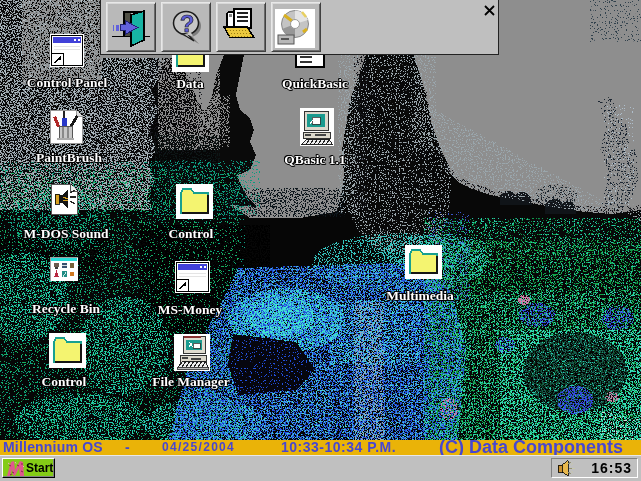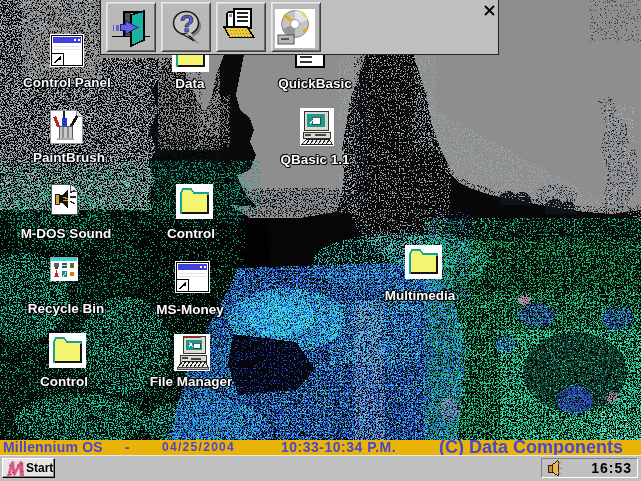--- a/index.html
+++ b/index.html
@@ -1,23 +1,23 @@
 <!DOCTYPE html>
 <html><head><meta charset="utf-8"><style>
 html,body{margin:0;padding:0}
 #screen{position:relative;width:641px;height:481px;overflow:hidden;background:#000;font-family:"Liberation Sans",sans-serif}
-.lbl{position:absolute;font-family:Liberation Sans, sans-serif;font-weight:bold;font-size:13.5px;line-height:11px;color:#fff;white-space:nowrap;transform:translateX(-50%);text-shadow:1px 0 #000,-1px 0 #000,0 1px #000,0 -1px #000,1px 1px #000,-1px -1px #000}
+.lbl{position:absolute;font-family:Liberation Serif, serif;font-weight:bold;font-size:13.5px;line-height:11px;color:#fff;white-space:nowrap;transform:translateX(-50%);text-shadow:1px 0 #000,-1px 0 #000,0 1px #000,0 -1px #000,1px 1px #000,-1px -1px #000}
 .ico{position:absolute}
 #toolbar{position:absolute;left:100px;top:0;width:399px;height:55px;background:#bfbfbf;border-left:1px solid #222;border-right:1px solid #222;border-bottom:1px solid #222;box-sizing:border-box}
 .tbtn{position:absolute;top:2px;width:50px;height:50px;background:#b9b9b9;border-top:1px solid #e8e8e8;border-left:1px solid #e8e8e8;border-right:1px solid #404040;border-bottom:1px solid #404040;box-sizing:border-box;box-shadow:inset 1px 1px 0 #d8d8d8, inset -1px -1px 0 #6a6a6a}
 #statusbar{position:absolute;left:0;top:440px;width:641px;height:15px;background:#eab308;color:#4747d0;font-weight:bold;font-size:13px;line-height:15px}
 #statusbar span{position:absolute;top:0}
 #taskbar{position:absolute;left:0;top:455px;width:641px;height:26px;background:#c0c0c0;border-top:1px solid #e8e8e8}
-#startbtn{position:absolute;left:2px;top:2px;width:53px;height:20px;background:#e5e5e5;border-top:1px solid #fff;border-left:1px solid #fff;border-right:1px solid #000;border-bottom:1px solid #000;box-sizing:border-box;box-shadow:inset -1px -1px 0 #808080}
-#tray{position:absolute;right:3px;top:2px;width:97px;height:20px;border-top:1px solid #808080;border-left:1px solid #808080;border-right:1px solid #fff;border-bottom:1px solid #fff;box-sizing:border-box}
+#startbtn{position:absolute;left:2px;top:2px;width:53px;height:20px;background:#84cc16;border-top:1px solid #fff;border-left:1px solid #fff;border-right:1px solid #000;border-bottom:1px solid #000;box-sizing:border-box;box-shadow:inset -1px -1px 0 #808080}
+#tray{position:absolute;right:3px;top:2px;width:87px;height:20px;border-top:1px solid #808080;border-left:1px solid #808080;border-right:1px solid #fff;border-bottom:1px solid #fff;box-sizing:border-box}
 </style></head>
 <body>
 <div id="screen">
 
 <svg id="bg" width="641" height="441" style="position:absolute;left:0;top:0" shape-rendering="crispEdges">
 <defs>
 <filter id="n0" x="-5%" y="-5%" width="110%" height="110%">
           <feTurbulence type="fractalNoise" baseFrequency="0.75" numOctaves="2" seed="7" stitchTiles="stitch" result="t"></feTurbulence>
           <feColorMatrix in="t" type="matrix" values="0 0 0 0 0  0 0 0 0 0  0 0 0 0 0  60 0 0 0 -31.0" result="m"></feColorMatrix>
           <feComposite in="SourceGraphic" in2="m" operator="in"></feComposite>

